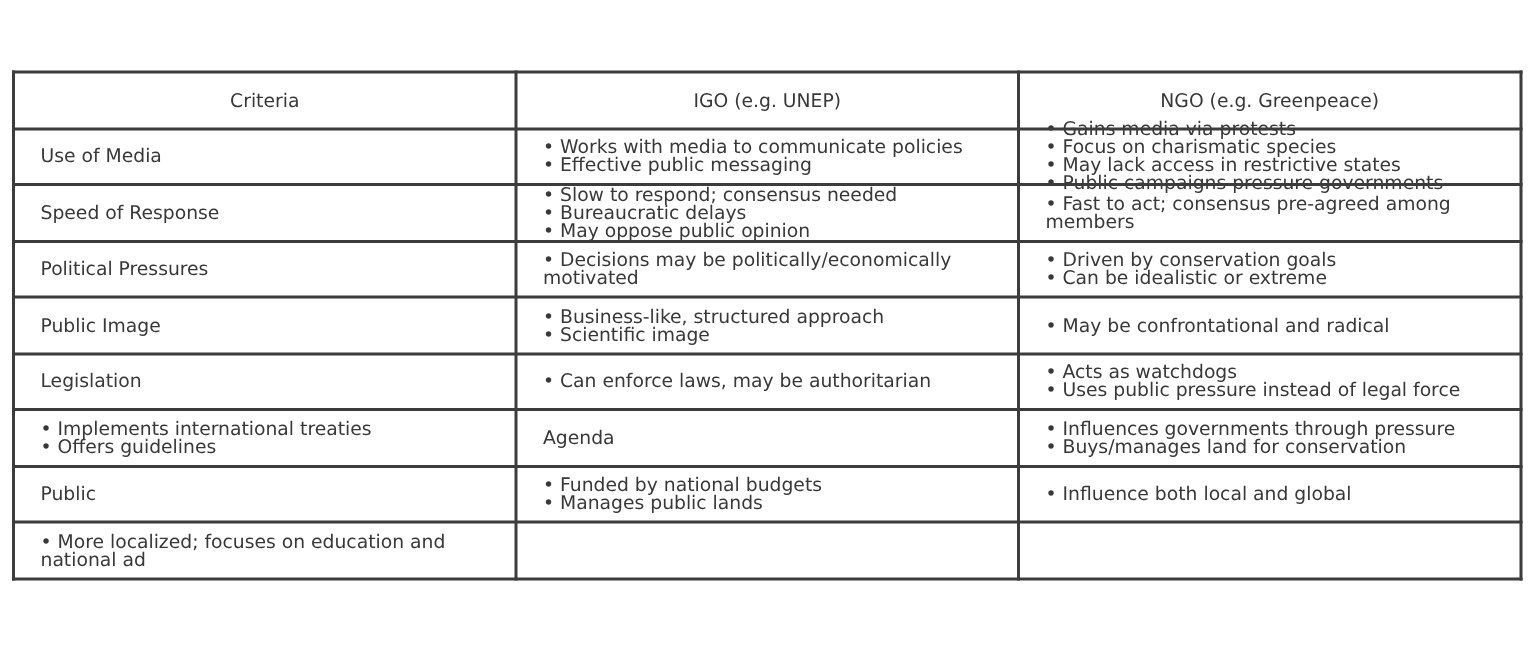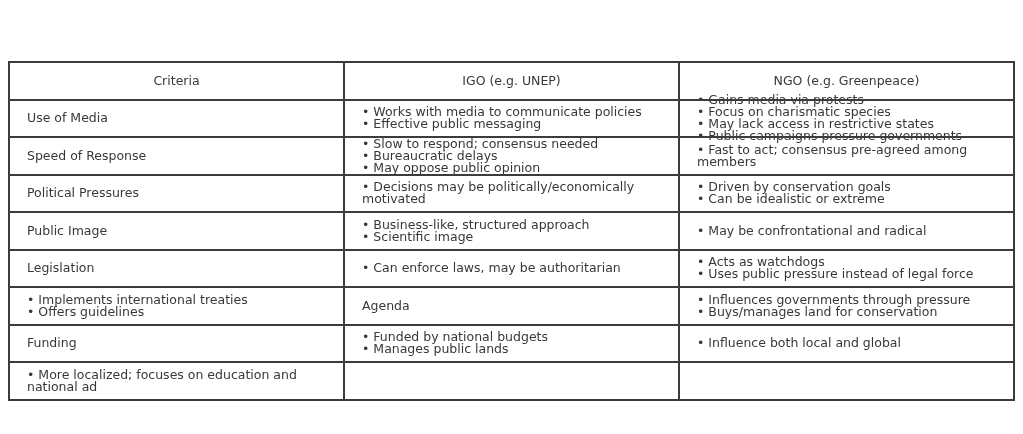--- a/index.html
+++ b/index.html
@@ -5,21 +5,21 @@
   html, body { margin: 0; padding: 0; }
   body {
     width: 1023px; height: 434px;
     background: #ffffff;
     font-family: "DejaVu Sans", sans-serif;
     position: relative;
     overflow: hidden;
   }
   .table-wrap {
     position: absolute;
-    left: 8px; top: 61px;
+    left: 8px; top: 47px;
     width: 1007px; height: 340px;
   }
   .grid {
     position: absolute;
     left: 1px; top: 1px;
     display: grid;
     grid-template-columns: 335px 335px 335px;
     grid-template-rows: repeat(9, 37.5px);
   }
   .c {
@@ -125,21 +125,21 @@
       </div>
     <div class="c label">
         <span class="lines">Agenda</span>
       </div>
     <div class="c body">
         <span class="lines">• Influences governments through pressure
 • Buys/manages land for conservation</span>
       </div>
 
     <div class="c label">
-        <span class="lines">Funding</span>
+        <span class="lines">Public</span>
       </div>
     <div class="c body">
         <span class="lines">• Funded by national budgets
 • Manages public lands</span>
       </div>
 
     <div class="c body">
         <span class="lines">• Influence both local and global</span>
       </div>
     <div class="c body">

